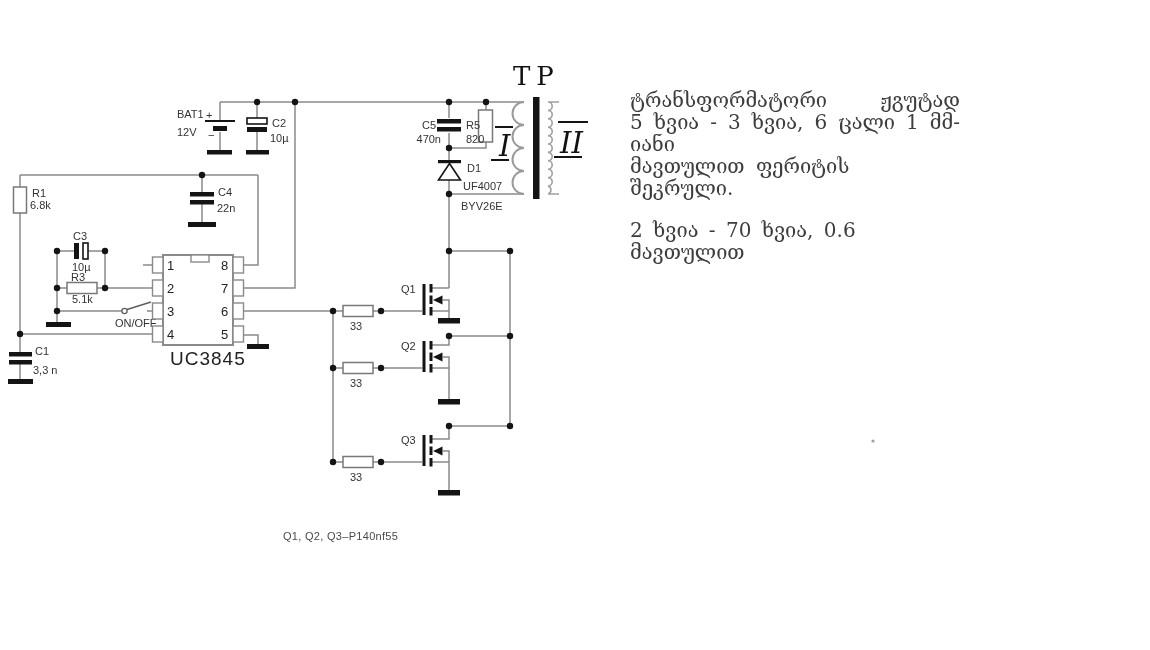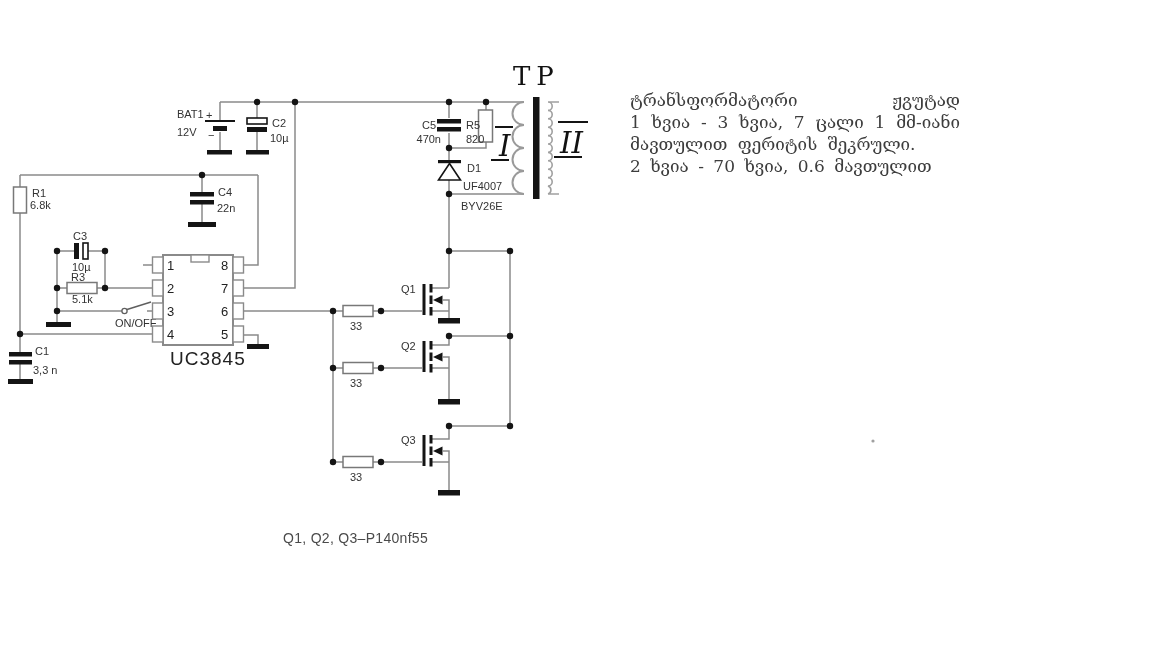--- a/index.html
+++ b/index.html
@@ -23,28 +23,28 @@
 
   
   .lbl{font-family:"Liberation Sans",sans-serif;font-size:11px;fill:#333;}
   .pinnum{font-family:"Liberation Sans",sans-serif;font-size:13px;fill:#222;}
   .icname{font-family:"Liberation Sans",sans-serif;font-size:19px;fill:#222;letter-spacing:1px;}
   .trlbl{font-family:"DejaVu Serif",serif;font-size:26px;fill:#111;letter-spacing:6px;}
   .rn{font-family:"DejaVu Serif",serif;font-style:italic;font-size:29px;fill:#111;}
 
   
   .geo{position:absolute;left:630px;top:89px;width:330px;
-       font-family:"DejaVu Serif","DejaVu Sans",serif;font-size:17px;line-height:22px;color:#3d3d3d;}
+       font-family:"DejaVu Serif","DejaVu Sans",serif;font-size:20px;line-height:22px;color:#3d3d3d;}
   .geo .l1{display:flex;justify-content:space-between;}
   .geo .l3{text-align:justify;text-align-last:justify;}
   .geo .l4{word-spacing:5px;}
-  .geo .l5{word-spacing:4px;}
+  .geo .l5{margin-top:20px;word-spacing:4px;}
 
   .mosnote{position:absolute;left:283px;top:530px;font-family:"Liberation Sans",sans-serif;
-           font-size:14px;color:#4a4a4a;letter-spacing:.3px;}
+           font-size:11px;color:#4a4a4a;letter-spacing:.3px;}
 </style>
 </head>
 <body>
 
 <div id="stage">
 
   <svg id="schematic" width="1150" height="650" viewBox="0 0 1150 650">
 
     <g>
 
@@ -294,20 +294,20 @@
     </g>
 
     <circle cx="873" cy="441" r="1.6" fill="#777" opacity="0.7"></circle>
   </svg>
 
   <div class="geo">
     <div class="l1">
       <span>ტრანსფორმატორი</span>
       <span>ჟგუტად</span>
     </div>
-    <div class="l3">1 ხვია - 3 ხვია, 7 ცალი 1 მმ-იანი</div>
+    <div class="l3">5 ხვია - 3 ხვია, 6 ცალი 1 მმ-იანი</div>
     <div class="l4">მავთულით ფერიტის შეკრული.</div>
     <div class="l5">2 ხვია - 70 ხვია, 0.6 მავთულით</div>
   </div>
 
   <div class="mosnote">Q1, Q2, Q3–P140nf55</div>
 
 </div>
 
 </body></html>

